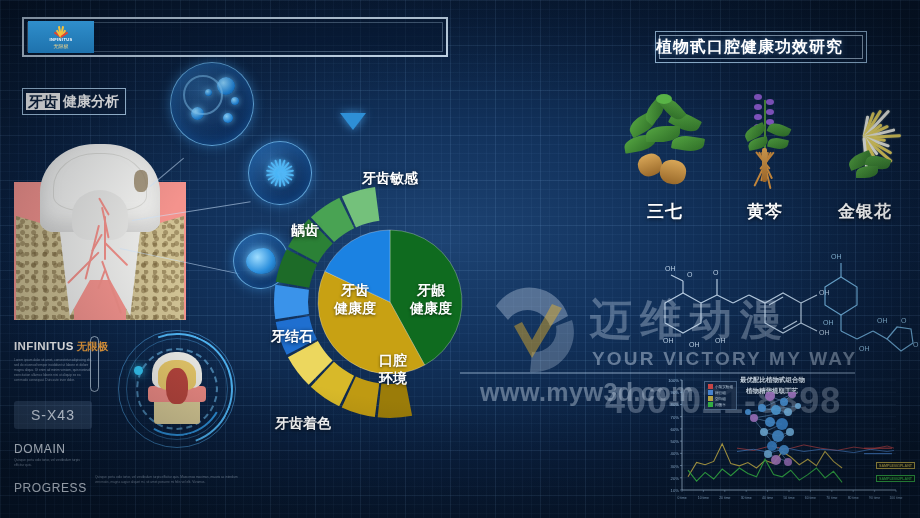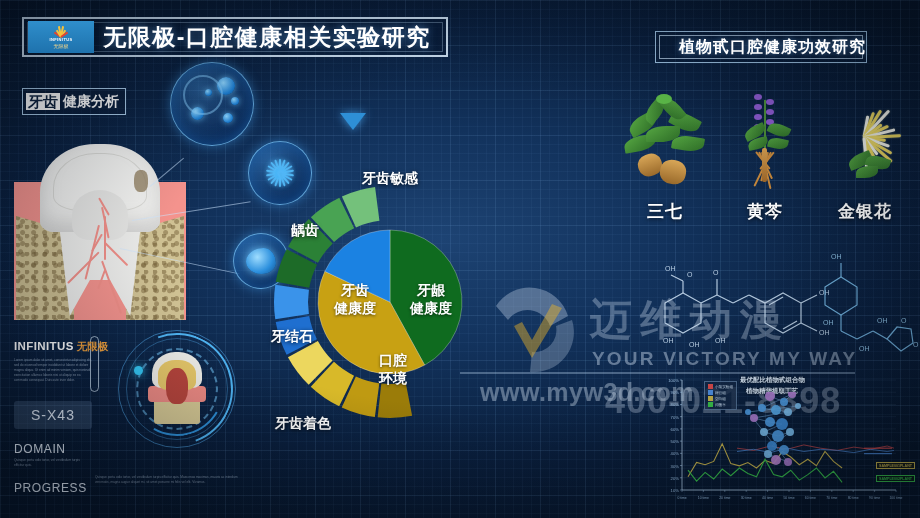--- a/index.html
+++ b/index.html
@@ -52,21 +52,21 @@
   .brand-cn{font-size:5px;color:#f2d58a;line-height:1.2;margin-top:1px;}
   #title-text{
     flex:1; text-align:center; color:#ffffff; font-size:23px; font-weight:bold;
     letter-spacing:1.5px; text-shadow:0 0 8px rgba(120,190,255,.55); z-index:2;
     padding-right:6px;
   }
 
   #right-title{
     position:absolute; left:655px; top:31px; width:212px; height:32px;
     border:1px solid #9fc4e4; background:rgba(10,30,58,0.5);
-    display:flex;align-items:center;justify-content:flex-end;
+    display:flex;align-items:center;justify-content:flex-start;
   }
   #right-title:after{content:"";position:absolute;left:3px;top:3px;right:3px;bottom:3px;border:1px solid rgba(200,225,248,.75);}
   #right-title span{color:#fff;font-size:16px;font-weight:bold;letter-spacing:1px;z-index:2;text-shadow:0 0 6px rgba(120,190,255,.5);}
 
   
   #tooth-tag{
     position:absolute; left:22px; top:88px; height:27px;
     border:1px solid #a9cbe8; background:rgba(10,28,55,.45);
     display:flex;align-items:center; padding:0 6px 0 3px;
   }
@@ -204,21 +204,20 @@
           <i style="transform: translateX(-50%) rotate(-55deg); height: 8px; background: rgb(226, 69, 47);"></i>
           <i style="transform: translateX(-50%) rotate(-33deg); height: 8px; background: rgb(246, 194, 58);"></i>
           <i style="transform: translateX(-50%) rotate(-11deg); height: 11px; background: rgb(246, 194, 58);"></i>
           <i style="transform: translateX(-50%) rotate(11deg); height: 11px; background: rgb(246, 194, 58);"></i>
           <i style="transform: translateX(-50%) rotate(33deg); height: 8px; background: rgb(246, 194, 58);"></i>
           <i style="transform: translateX(-50%) rotate(55deg); height: 8px; background: rgb(226, 69, 47);"></i>
         </div>
       <div class="brand-en">INFINITUS</div>
       <div class="brand-cn">无限极</div>
     </div>
-    <div id="title-text">无限极-口腔健康相关实验研究</div>
   </div>
 
   <div id="right-title">
     <span>植物甙口腔健康功效研究</span>
   </div>
 
   <div id="tooth-tag">
     <span class="hl">牙齿</span>
     <span class="rest">健康分析</span>
   </div>

